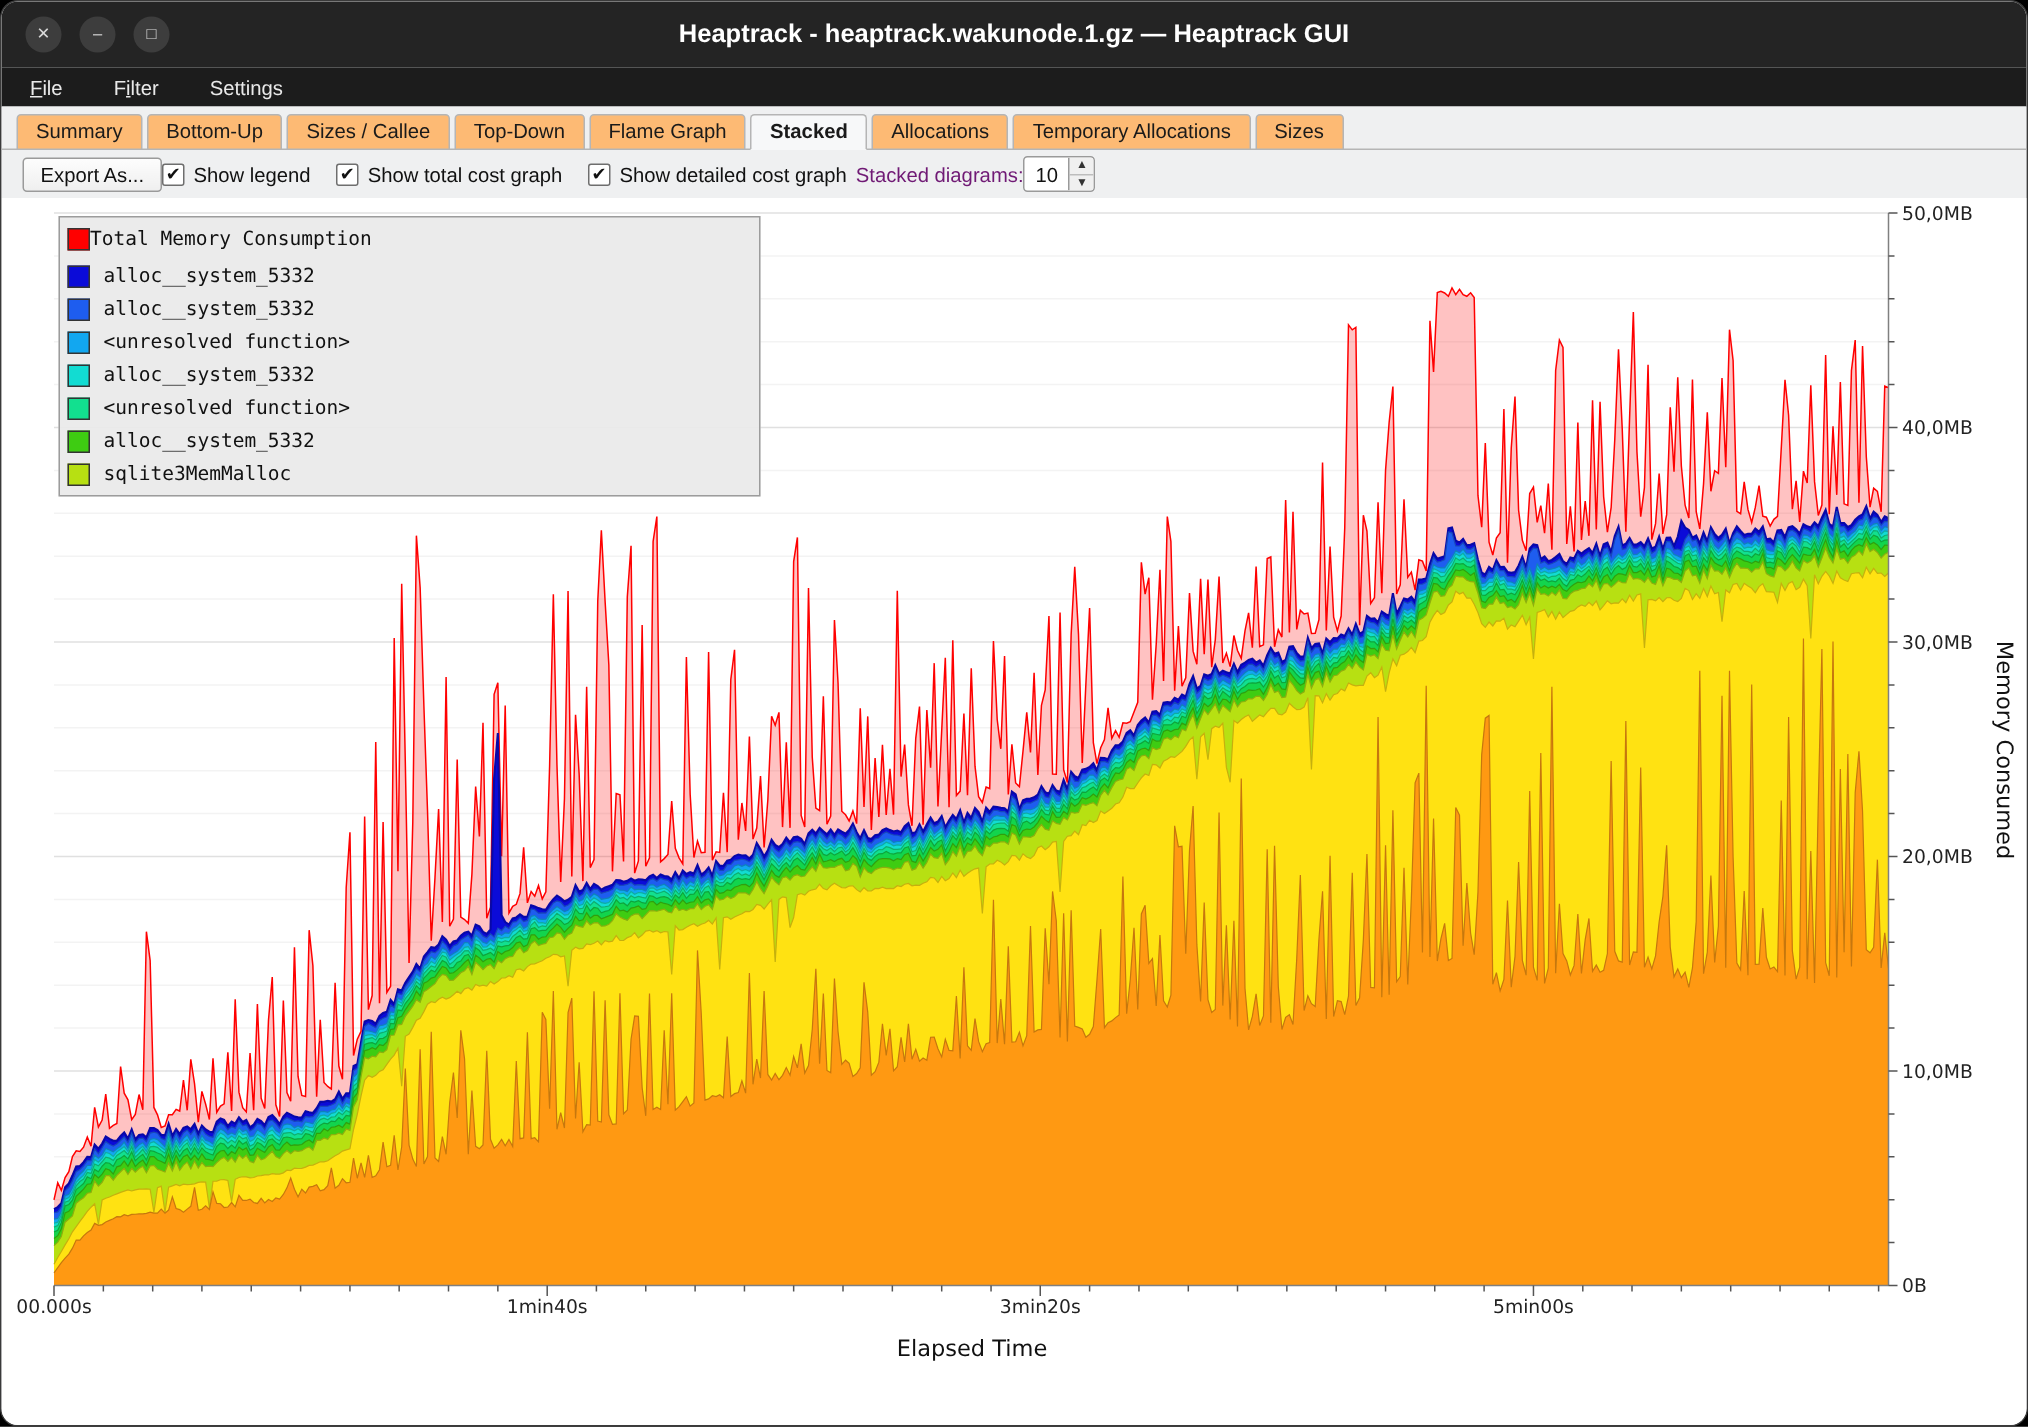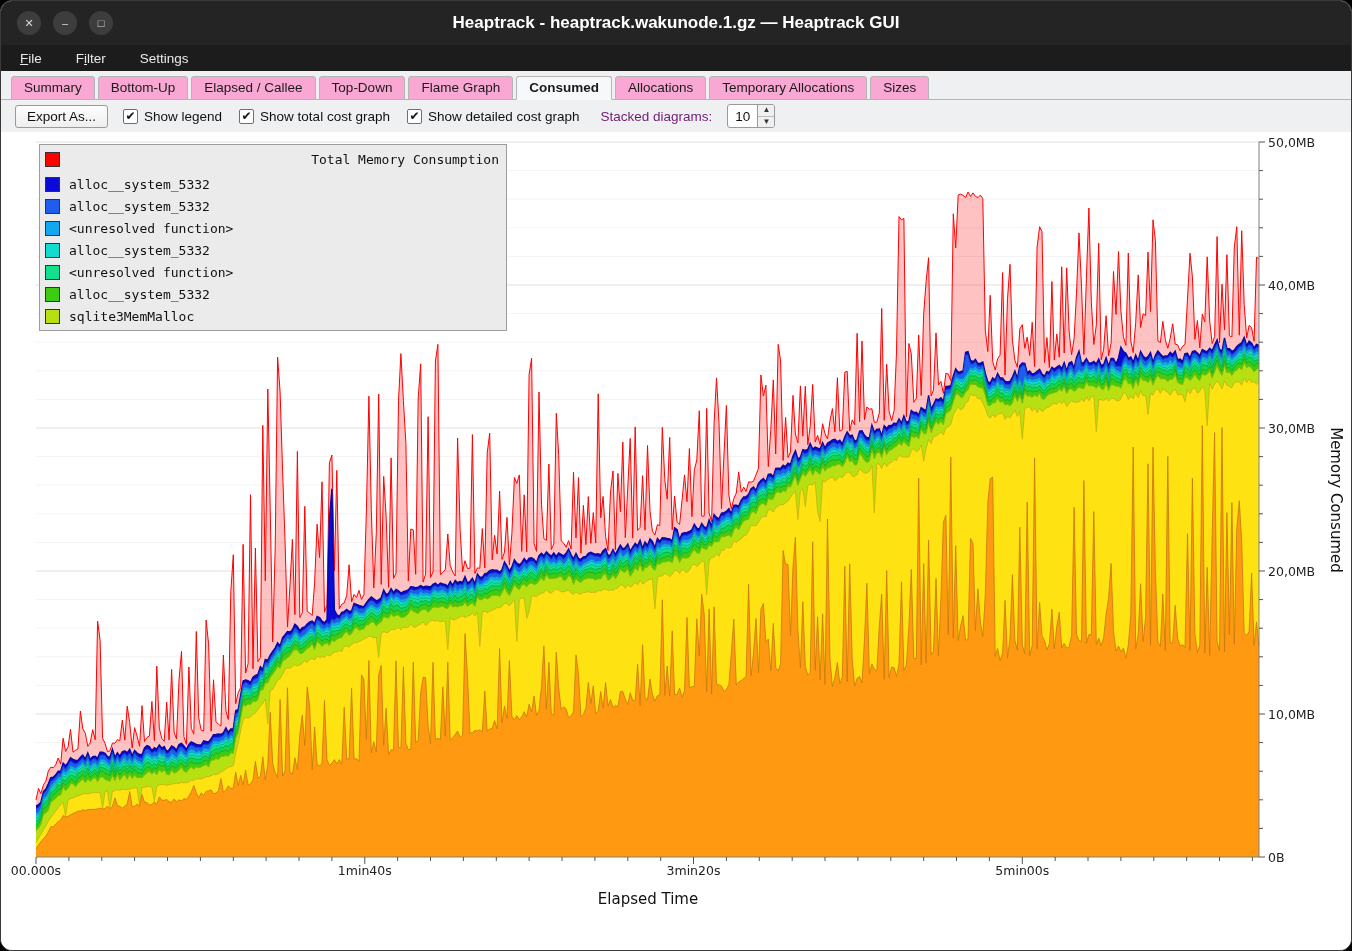--- a/index.html
+++ b/index.html
@@ -12,46 +12,46 @@
   .win-controls{position:absolute;left:16px;top:0;height:100%;display:flex;align-items:center;gap:12px;}
   .win-btn{width:24px;height:24px;border-radius:50%;background:#3d3d3d;color:#d9d9d9;
     display:flex;align-items:center;justify-content:center;font-size:11px;line-height:1;}
   .title{flex:1;text-align:center;color:#fff;font-weight:bold;font-size:17px;}
   
   .menubar{height:26px;background:#1c1c1c;display:flex;align-items:center;padding-left:10px;gap:16px;}
   .menu-item{color:#e9e9e9;font-size:13.5px;padding:3px 9px;border-radius:3px;}
   
   .tabbar{display:flex;align-items:flex-end;padding:4px 10px 0 10px;height:29px;
     border-bottom:1px solid #b5b5b5;background:#eff0f1;}
-  .tab{font-size:13.5px;color:#1a1a1a;background:#f9a8d4;border:1px solid #b5b5b5;
+  .tab{font-size:13.5px;color:#1a1a1a;background:#fdba74;border:1px solid #b5b5b5;
     padding:3px 12px 4px 12px;margin-right:3px;border-radius:3px 3px 0 0;position:relative;top:1px;white-space:nowrap;}
   .tab.active{background:#f7f8f9;font-weight:bold;border-bottom:1px solid #f7f8f9;z-index:2;}
   
-  .toolbar{display:flex;align-items:center;gap:15px;padding:5px 14px;background:#eff0f1;height:32px;}
+  .toolbar{display:flex;align-items:center;padding:5px 14px;background:#eff0f1;height:32px;}
   .export-btn{font-size:13.5px;padding:3px 11px;background:linear-gradient(#fdfdfd,#efefef);
     border:1px solid #9a9a9a;border-radius:3px;color:#111;font-family:"Liberation Sans",sans-serif;}
   .check{display:inline-flex;align-items:center;gap:6px;font-size:13.5px;color:#111;}
   .cbox{width:15px;height:15px;border:1px solid #6e6e6e;border-radius:2px;background:#fff;
     display:inline-flex;align-items:center;justify-content:center;font-size:12px;color:#111;line-height:1;}
   .stacked-label{font-size:13.5px;color:#701a75;margin-left:6px;}
   .spinbox{display:flex;border:1px solid #9a9a9a;border-radius:3px;background:#fff;height:24px;align-items:stretch;overflow:hidden;}
   .spin-value{padding:2px 7px;font-size:13.5px;display:flex;align-items:center;min-width:26px;color:#111;}
   .spin-btns{display:flex;flex-direction:column;border-left:1px solid #9a9a9a;width:17px;background:#f0f0f0;}
   .spin-up,.spin-down{flex:1;display:flex;align-items:center;justify-content:center;font-size:8px;color:#333;line-height:1;}
   .spin-up{border-bottom:1px solid #bdbdbd;}
   
   .chart-wrap{position:absolute;left:0;top:131px;width:1352px;height:820px;background:#fff;}
   #chart-svg{position:absolute;left:0;top:0;}
   #chart-svg text{font-family:"DejaVu Sans",sans-serif;font-size:12.5px;fill:#222;}
   #chart-svg text.axis-title{font-size:15px;fill:#111;}
   .legend{position:absolute;left:38px;top:12px;width:468px;background:rgba(234,234,234,0.93);
     border:1px solid #9c9c9c;padding:3px 7px 6px 5px;
     font-family:"DejaVu Sans Mono",monospace;font-size:13px;color:#111;}
   .legend-title-row{display:flex;align-items:center;height:22px;}
-  .legend-title{flex:1;text-align:right;}
+  .legend-title{flex:1;text-align:left;}
   .legend-row{display:flex;align-items:flex-end;gap:9px;height:22px;}
   .swatch{width:15px;height:15px;border:1px solid #333;flex:none;}
 </style>
 </head>
 <body>
 
 <div class="window">
 
   <div class="titlebar">
     <div class="win-controls" id="win-controls">
@@ -70,24 +70,24 @@
 
   <div class="menubar" id="menubar">
       <div class="menu-item"><u>F</u>ile</div>
       <div class="menu-item">F<u>i</u>lter</div>
       <div class="menu-item">Settin<u>g</u>s</div>
     </div>
 
   <div class="tabbar" id="tabbar">
       <div class="tab">Summary</div>
       <div class="tab">Bottom-Up</div>
-      <div class="tab">Elapsed / Callee</div>
+      <div class="tab">Sizes / Callee</div>
       <div class="tab">Top-Down</div>
       <div class="tab">Flame Graph</div>
-      <div class="tab active">Consumed</div>
+      <div class="tab active">Stacked</div>
       <div class="tab">Allocations</div>
       <div class="tab">Temporary Allocations</div>
       <div class="tab">Sizes</div>
     </div>
 
   <div class="toolbar">
     <button class="export-btn">Export As...</button>
     <span id="toolbar-checks" style="display: inline-flex; gap: 17px;">
         <span class="check">
           <span class="cbox">✔</span>

